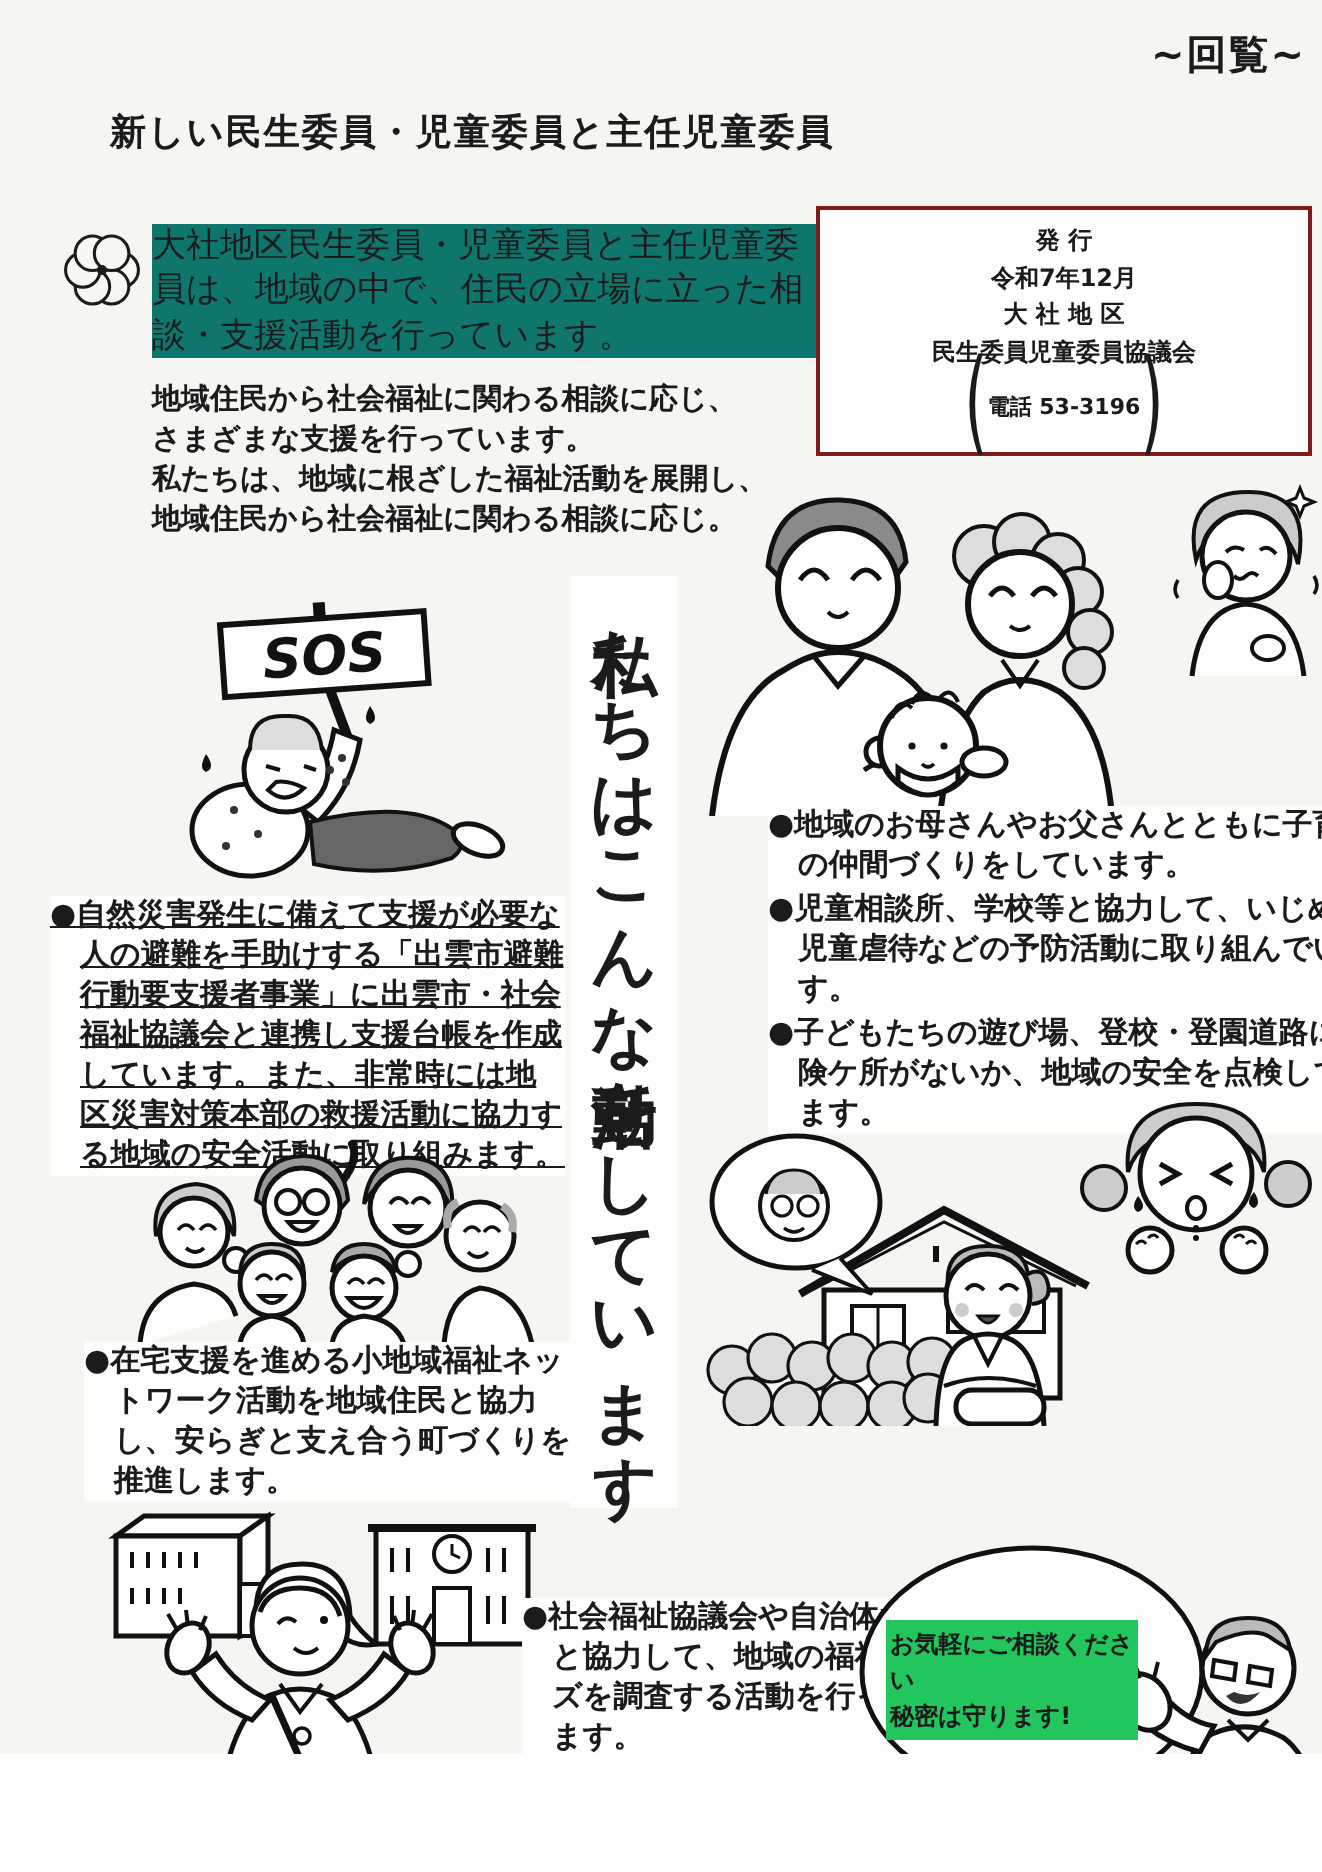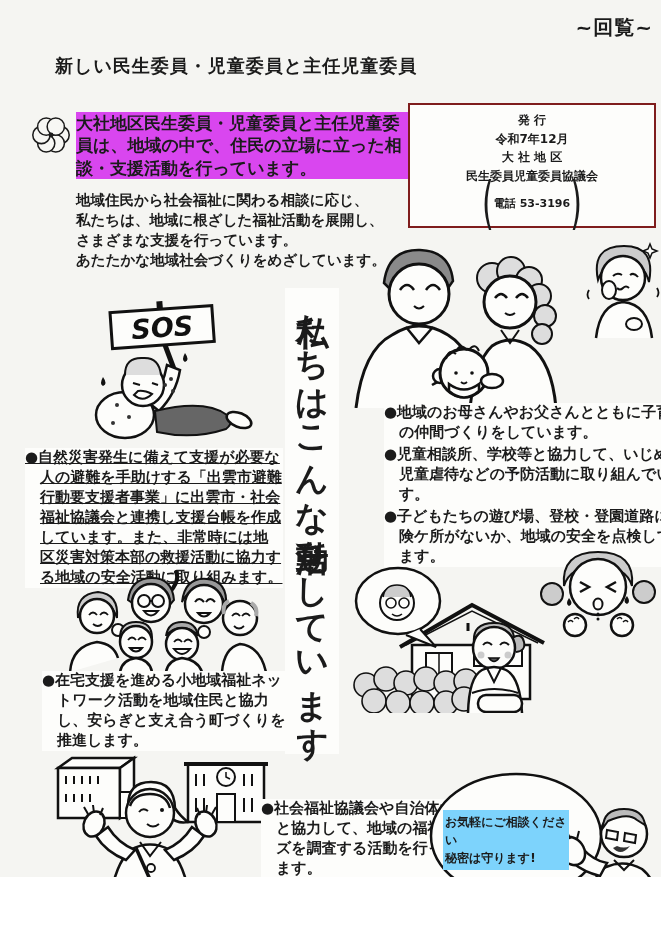--- a/index.html
+++ b/index.html
@@ -5,37 +5,37 @@
   html,body{margin:0;padding:0;background:#fff;}
   .page{
     position:relative;width:661px;height:899px;background:#f5f5f2;
     font-family:"DejaVu Sans","Liberation Sans",sans-serif;color:#1b1b1b;overflow:hidden;padding-left:39px;
   }
   .page::after{content:"";position:absolute;left:0;bottom:0;width:661px;height:22px;background:#fff;}
   .abs{position:absolute;}
   .circ-tag{left:528px;top:14px;width:125px;font-size:20px;font-weight:bold;text-align:right;letter-spacing:1px;}
   .title{left:55px;top:54px;width:590px;font-size:18px;font-weight:bold;letter-spacing:1px;margin:0;}
   .flower{left:28px;top:112px;}
-  .intro-lead{left:76px;top:112px;width:334px;font-size:17px;font-weight:bold;line-height:1.32;background:#d946ef;}
+  .intro-lead{left:76px;top:112px;width:334px;font-size:17px;font-weight:normal;line-height:1.32;background:#0f766e;}
   .intro-body{left:76px;top:190px;width:340px;font-size:14.5px;font-weight:bold;line-height:1.38;}
   .pub-box{left:408px;top:103px;width:236px;border:2px solid #7f1d1d;background:#fdfdfb;
     text-align:center;font-size:12px;font-weight:bold;line-height:1.55;padding:6px 4px 8px;}
   .pub-contact{display:flex;align-items:center;justify-content:center;margin-top:3px;font-size:11px;}
   .paren{font-size:30px;font-weight:normal;transform:scaleY(1.9);display:inline-block;line-height:1;}
   .v-headline{left:285px;top:288px;height:462px;width:48px;background:#fdfdfb;
     writing-mode:vertical-rl;text-orientation:upright;font-size:33px;font-weight:bold;
     letter-spacing:0px;line-height:48px;padding:2px 3px;}
   .blt{font-size:15px;line-height:1.33;text-indent:-15px;padding-left:15px;background:#fdfdfb;font-weight:bold;}
   .b-disaster{left:25px;top:448px;width:243px;text-decoration:underline;}
   .b-right1{left:357px;top:403px;width:290px;margin-left:27px;}
   .b-network{left:42px;top:671px;width:240px;}
   .b-consult{left:350px;top:711px;width:292px;}
   .b-survey{left:261px;top:799px;width:198px;}
   .bubble-text{left:443px;top:810px;width:122px;font-size:12px;font-weight:bold;line-height:1.5;
-    background:#7dd3fc;padding:3px 2px;}
+    background:#22c55e;padding:3px 2px;}
   svg{display:block;}
 </style>
 </head>
 <body>
 
 <div class="page">
 
   <div class="abs circ-tag">~回覧~</div>
   <h1 class="abs title">新しい民生委員・児童委員と主任児童委員</h1>
 
@@ -48,23 +48,23 @@
         <circle cx="19" cy="15.3" r="9"></circle>
         <circle cx="29" cy="15.3" r="9"></circle>
     </g>
     <circle cx="24" cy="24" r="2.6" fill="#1b1b1b"></circle>
   </svg>
 
   <div class="abs intro-lead">大社地区民生委員・児童委員と主任児童委員は、地域の中で、住民の立場に立った相談・支援活動を行っています。</div>
 
   <div class="abs intro-body">
     <div>地域住民から社会福祉に関わる相談に応じ、</div>
+    <div>さまざまな支援を行っています。</div>
     <div>私たちは、地域に根ざした福祉活動を展開し、</div>
-    <div>さまざまな支援を行っています。</div>
-    <div>あたたかな地域社会づくりをめざしています。</div>
+    <div>地域住民から社会福祉に関わる相談に応じ。</div>
   </div>
 
   <div class="abs pub-box">
     <div>発 行</div>
     <div>令和7年12月</div>
     <div>大 社 地 区</div>
     <div>民生委員児童委員協議会</div>
     <div class="pub-contact">
       <span class="paren">(</span>
       <span>

